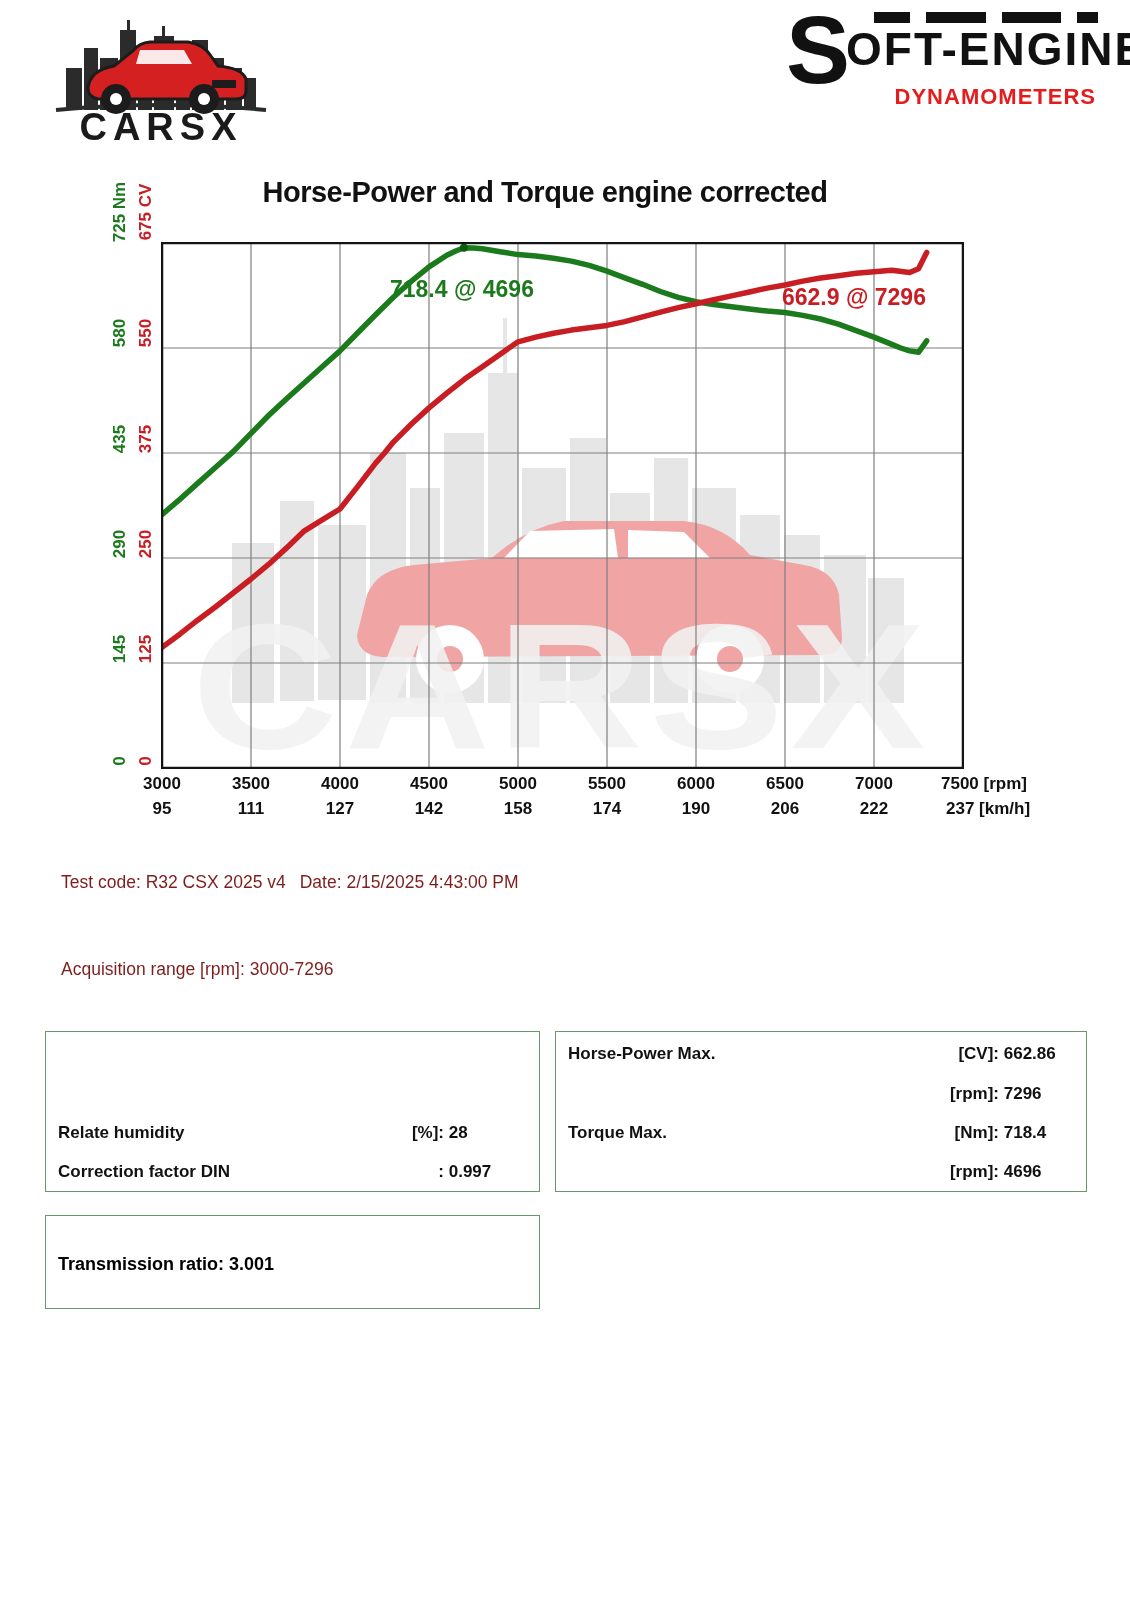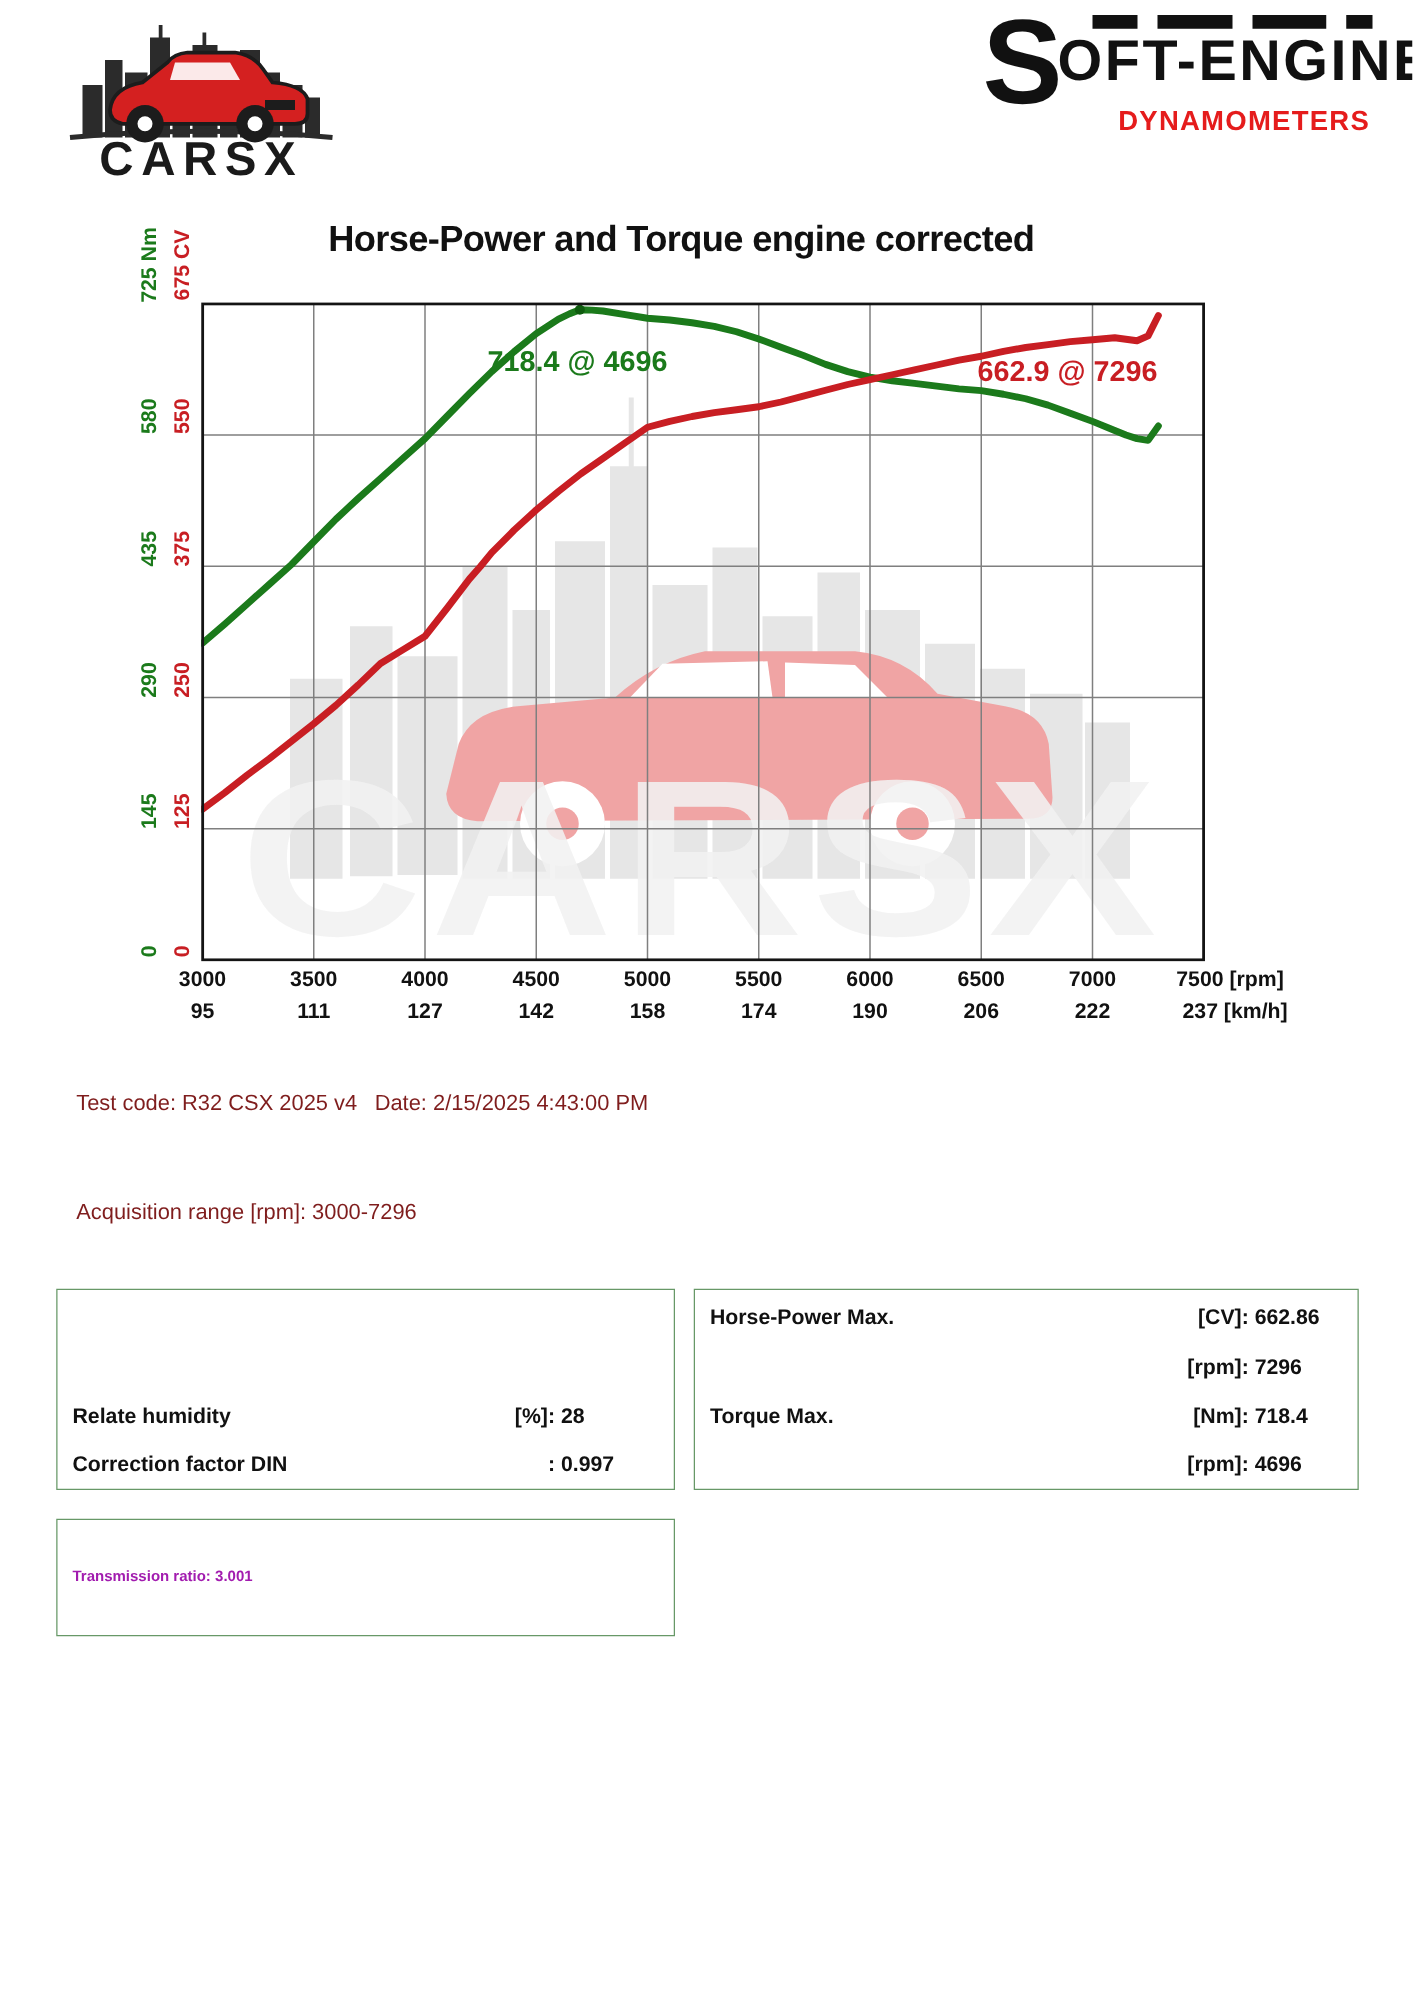--- a/index.html
+++ b/index.html
@@ -38,21 +38,21 @@
   .box-env{left:45px;top:1031px;width:493px;height:159px;}
   .box-max{left:555px;top:1031px;width:530px;height:159px;}
   .box-trans{left:45px;top:1215px;width:493px;height:92px;}
   .box .row{position:absolute;left:12px;right:12px;height:22px;font-size:17px;font-weight:bold;color:#111;}
   .row .lbl{position:absolute;left:0;top:0;}
   .row .val{position:absolute;top:0;white-space:pre;}
   .box-env .row .val{left:308px;}
   .box-max .row .val{left:353px;}
   .val .u{display:inline-block;min-width:78px;text-align:right;}
   .r1{top:12px;} .r2{top:52px;} .r3{top:91px;} .r4{top:130px;}
-  .trans-line{position:absolute;left:12px;top:38px;font-size:12px;font-weight:bold;color:#a21caf;}
+  .trans-line{position:absolute;left:12px;top:38px;font-size:18px;font-weight:bold;color:#000000;}
 </style>
 </head>
 <body>
 
 <div class="page">
 
   <svg class="carsx-logo" viewBox="0 0 218 140">
     <g fill="#2b2b2b">
       <rect x="14" y="62" width="16" height="42"></rect>
         <rect x="32" y="42" width="14" height="62"></rect>

